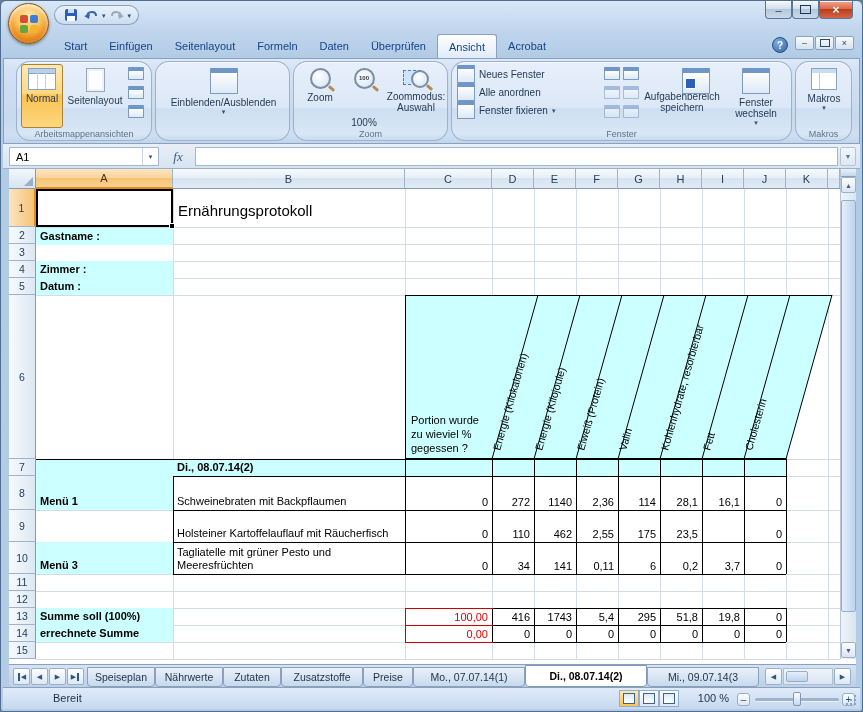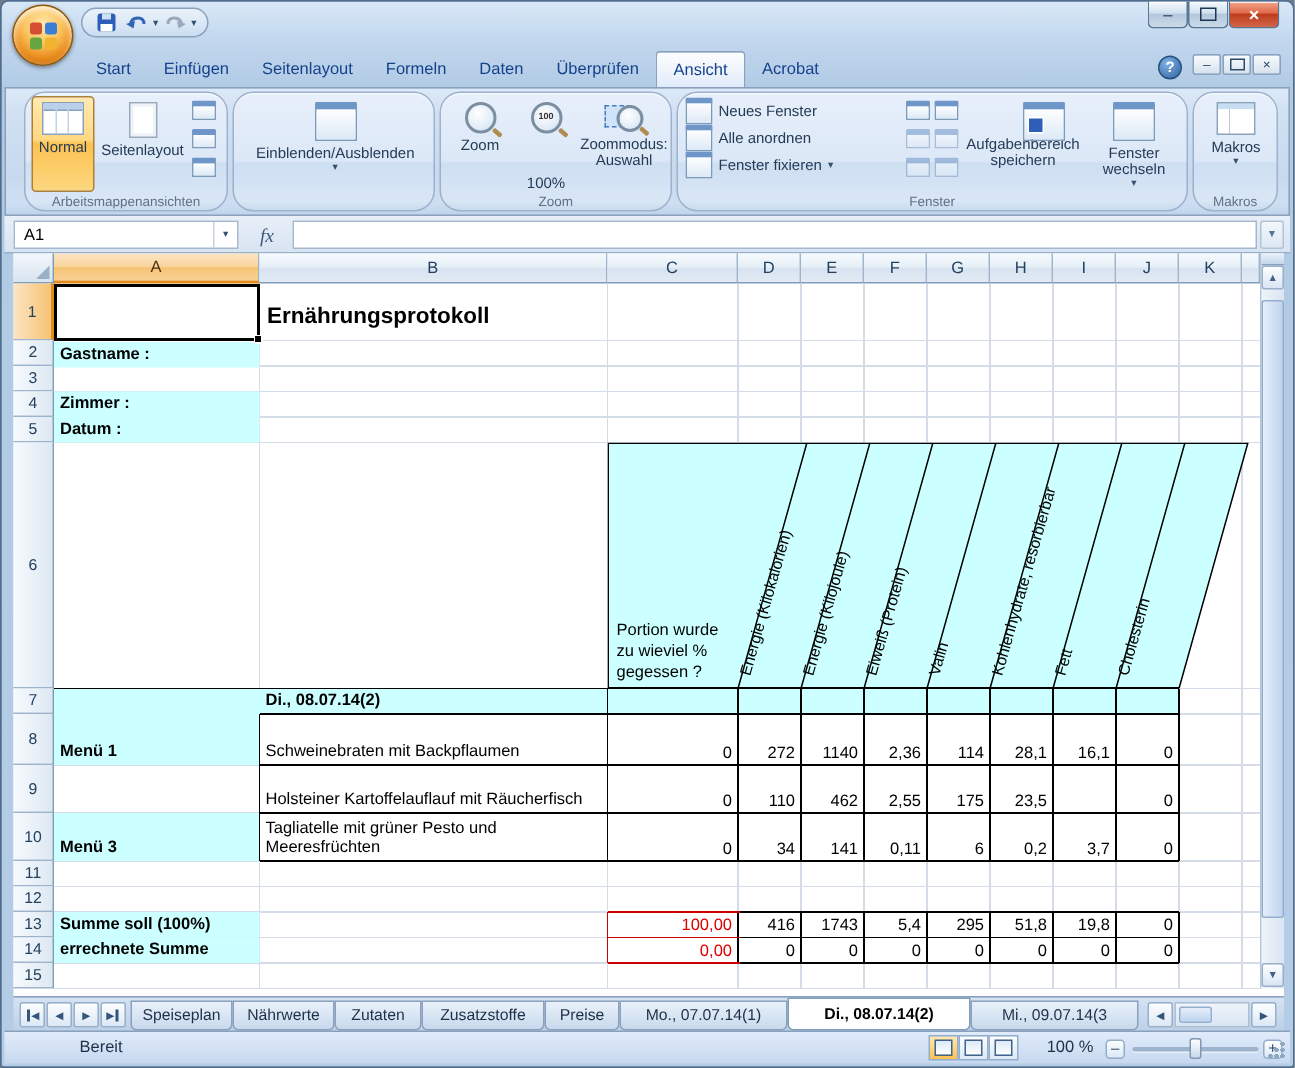--- a/index.html
+++ b/index.html
@@ -92,21 +92,21 @@
   .rhdr{left:0;width:27px;background:linear-gradient(90deg,#f6fafd,#dde8f3);
       border-right:1px solid #7f9db9;border-bottom:1px solid #9db4cc;display:flex;align-items:center;justify-content:center;
       font-size:10.5px;color:#23405e;}
   .rhdr.sel{background:linear-gradient(90deg,#fce4c3,#f6c373);border-right:2px solid #e08b1e;}
   .cell{font-size:11px;color:#000;}
   .cyan{background:#CCFFFF;}
   .bold{font-weight:bold;}
   .bl{display:flex;align-items:flex-end;padding:0 2px 2px 4px;line-height:13px;}
   .num{display:flex;align-items:flex-end;justify-content:flex-end;padding:0 4px 2px 0;}
   .red{color:#dd0000;}
-  #b1-title{font-size:15px;font-weight:bold;display:flex;align-items:flex-end;padding:0 0 8px 3px;white-space:nowrap;}
+  #b1-title{font-size:15px;font-weight:normal;display:flex;align-items:flex-end;padding:0 0 8px 3px;white-space:nowrap;}
   #c6-portion{display:flex;flex-direction:column;justify-content:flex-end;padding:0 2px 4px 5px;line-height:14px;}
   svg.lay{position:absolute;pointer-events:none;}
   
   #vsb{left:831px;top:0;width:16px;height:490px;background:linear-gradient(90deg,#eef4fa,#dae5f2);border-left:1px solid #b6c6da;}
   .sb-btn{left:0;width:15px;height:16px;background:linear-gradient(#fdfeff,#d9e5f3);border:1px solid #9ab0c9;border-radius:2px;
       display:flex;align-items:center;justify-content:center;font-size:7px;color:#41628a;position:absolute;box-sizing:border-box;}
   #vsb-thumb{left:0;top:31px;width:15px;height:412px;background:linear-gradient(90deg,#e6eefa,#bed4ee);border:1px solid #93aecd;border-radius:2px;position:absolute;box-sizing:border-box;}
   #vsb-split{left:0;top:0;width:15px;height:7px;background:linear-gradient(#eaf2fb,#c4d6ea);border-bottom:1px solid #8ba0bc;position:absolute;}
   
   #tabbar{left:8px;top:663px;width:847px;height:23px;background:linear-gradient(#d5e3f3,#bcd0e8);border-top:1px solid #8ba0bc;}

